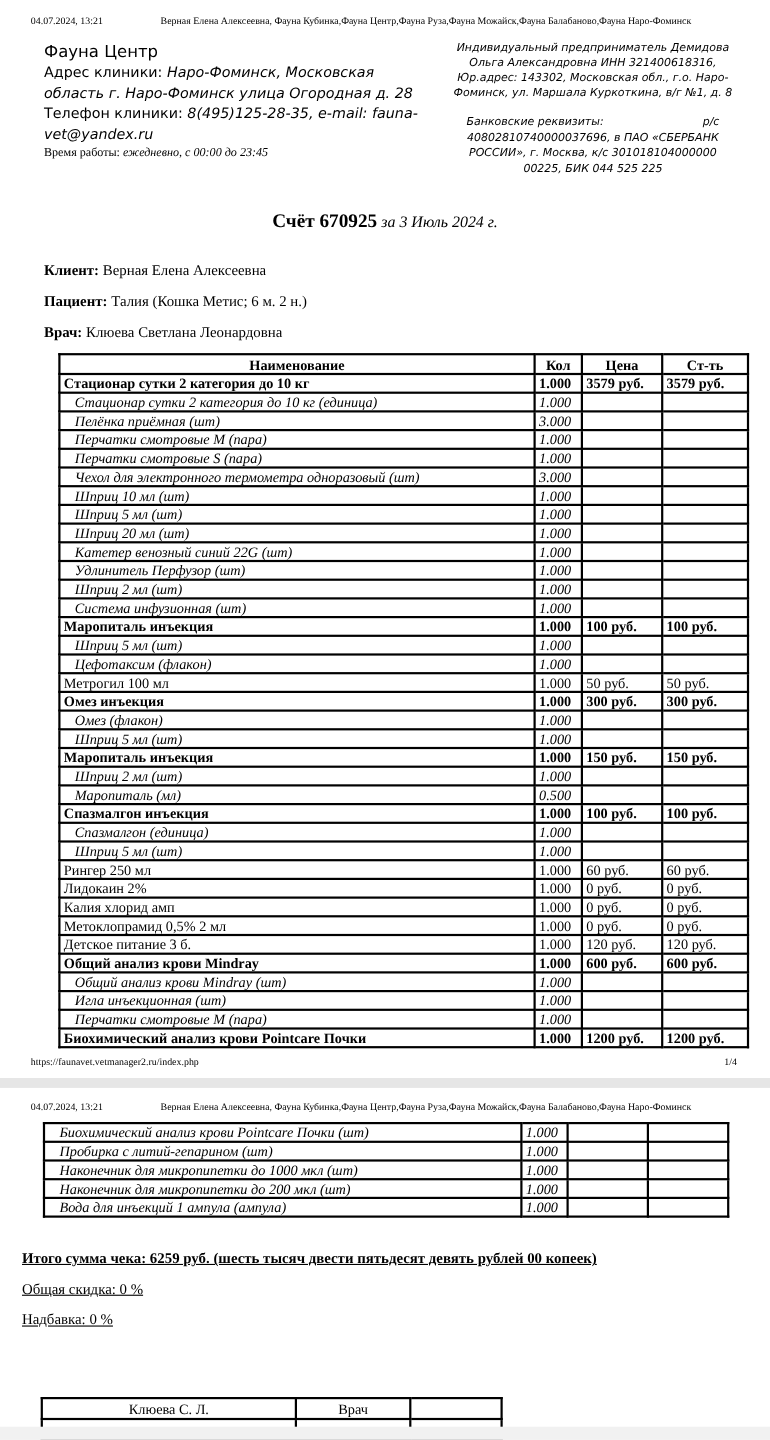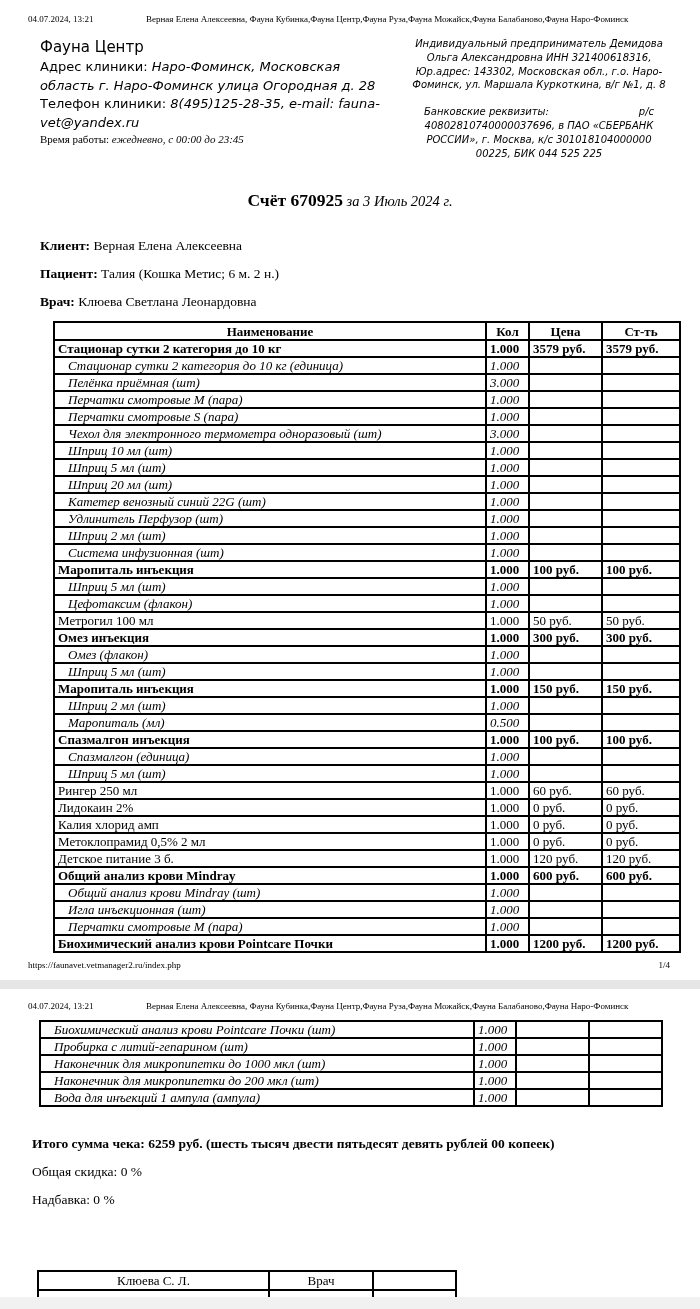--- a/index.html
+++ b/index.html
@@ -43,21 +43,21 @@
   }
   table.invoice th{font-weight:bold;text-align:center;height:16px;}
   td.col-name{text-align:left;}
   tr.row-bold td{font-weight:bold;}
   tr.row-sub td.col-name{font-style:italic;padding-left:13px;}
   tr.row-sub td.col-qty{font-style:italic;}
 
   .page-footer{display:flex;justify-content:space-between;margin:7px 30px 0 28px;font-size:9px;}
   .page-divider{height:9px;background:#e6e6e6;margin-top:10px;}
 
-  .totals{margin:28px 0 0 32px;font-size:13.5px;}
+  .totals{margin:28px 0 0 20px;font-size:13.5px;text-decoration:underline;}
   .totals div{margin-bottom:11px;line-height:17px;}
   .total-main{font-weight:bold;}
 
   table.sig{border-collapse:collapse;table-layout:fixed;margin:62px 0 0 37px;width:400px;font-size:13px;}
   table.sig td{border:2px solid #000;height:17px;line-height:17px;text-align:center;vertical-align:middle;padding:0 2px;}
   .bottom-band{position:absolute;left:0;top:1297px;width:700px;height:12px;background:#f1f1f1;}
 </style>
 </head>
 <body>
 

